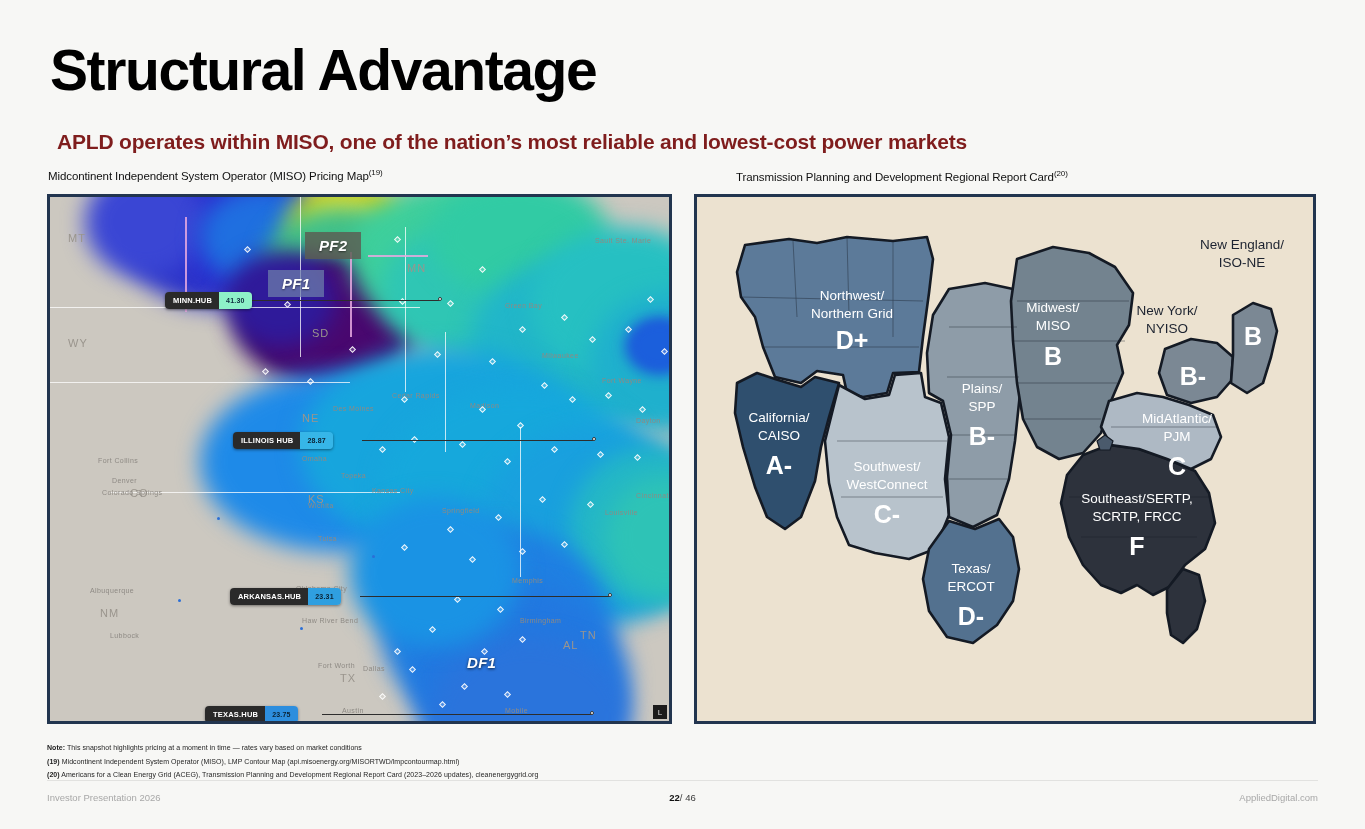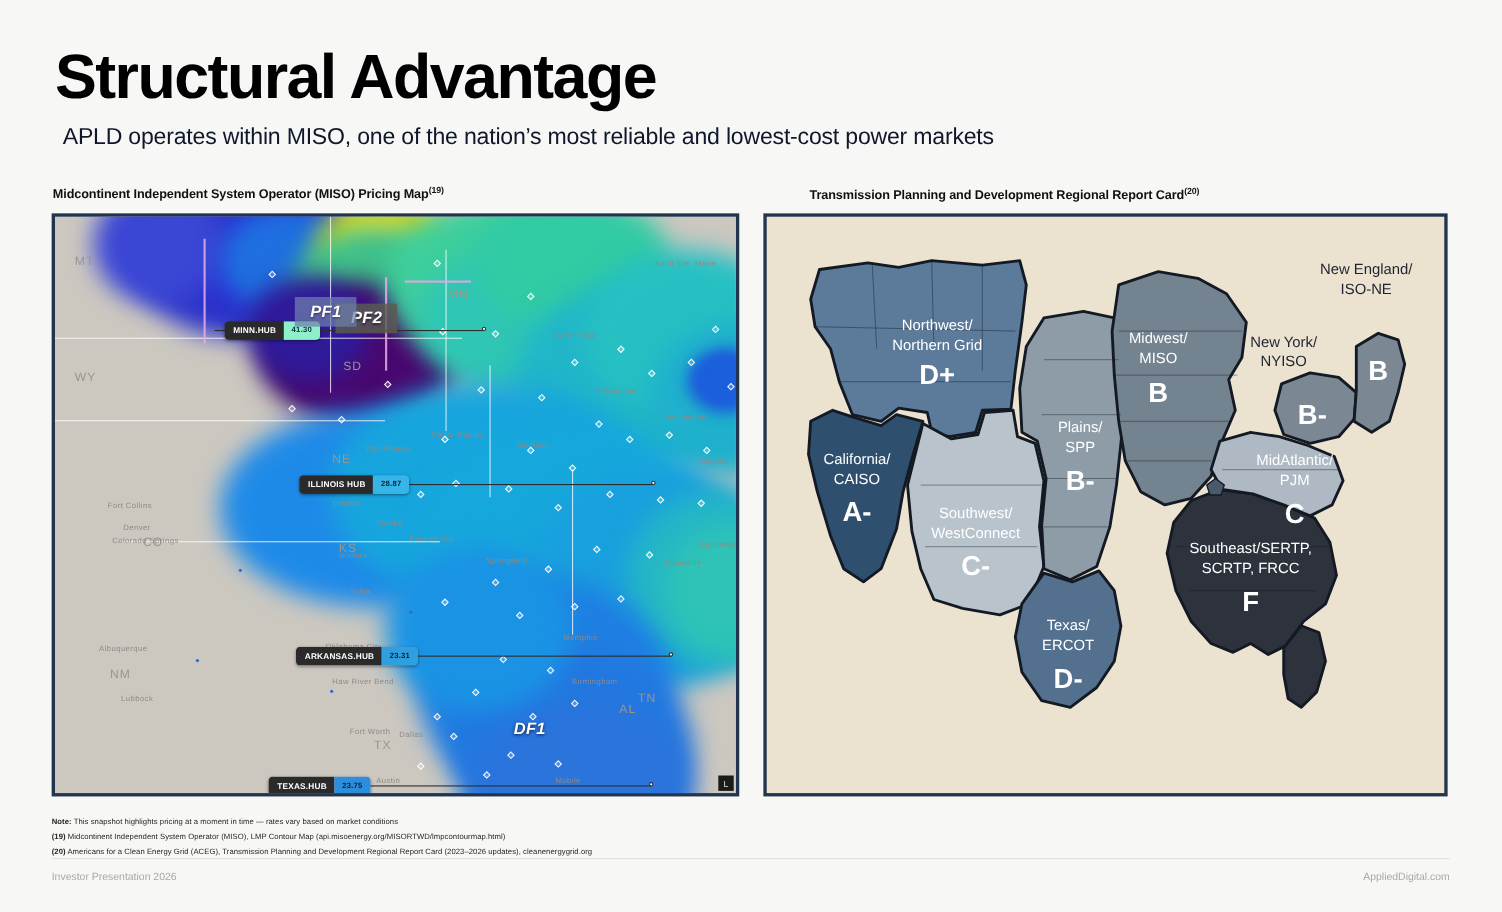--- a/index.html
+++ b/index.html
@@ -18,32 +18,32 @@
     left: 50px; top: 42px;
     font-size: 57px;
     font-weight: 700;
     letter-spacing: -1.4px;
     color: #000;
     line-height: 1;
     text-align: right;
   }
   #slide-subtitle {
     position: absolute;
-    left: 57px; top: 113px;
+    left: 57px; top: 130px;
     font-size: 21px;
-    font-weight: 400;
-    color: #0f172a;
+    font-weight: 700;
+    color: #7f1d1d;
     letter-spacing: -0.2px;
   }
 
   
   .panel-head {
     position: absolute;
     font-size: 11.5px;
-    font-weight: 700;
+    font-weight: 400;
     color: #111;
     letter-spacing: -0.1px;
     white-space: nowrap;
   }
   .panel-head sup { font-size: 8px; }
   #left-panel-head  { left: 48px;  top: 168px; }
   #right-panel-head { left: 709px; top: 169px; margin-left: 27px; }
 
   
   .panel {
@@ -78,42 +78,41 @@
   }
   .node.dot { border-radius:50%; transform:none; background:#2b6fd6; border:none; width:3px; height:3px; }
 
   
   .hub-flag {
     position:absolute; display:flex; align-items:stretch;
     border-radius:4px; overflow:hidden;
     box-shadow:0 1px 3px rgba(0,0,0,.45);
     font-size:7.5px; font-weight:700; letter-spacing:.2px;
     z-index: 12;
-    margin-left: 39px;
   }
   .hub-flag .hub-name {
     background:#2a2a2a; color:#fff;
     padding:4px 7px 4px 8px; white-space:nowrap;
     display:flex; align-items:center;
   }
   .hub-flag .hub-val {
     color:#0d2b3d; padding:4px 7px; display:flex; align-items:center;
     font-size:7px;
   }
   .leader { position:absolute; height:1px; background:#2d2d2d; z-index:11; }
   .leader-dot { position:absolute; width:4px; height:4px; border-radius:50%; background:#fff; border:1px solid #333; z-index:11;}
 
   .pf-label {
     position:absolute; z-index:13;
     font-style: italic; font-weight:700; color:#fff;
     font-size:15px; padding:5px 14px;
     letter-spacing:.3px;
     text-shadow:0 1px 2px rgba(0,0,0,.5);
   }
-  #pf2-label { background:rgba(92,92,82,.82);margin-top:44px; }
+  #pf2-label { background:rgba(92,92,82,.82); }
   #pf1-label { background:rgba(110,128,170,.72);text-align:center; }
   #df1-label { background:transparent; text-shadow:0 1px 3px rgba(0,0,0,.75); }
 
   .map-corner-badge{
     position:absolute; right:2px; bottom:2px;
     width:14px; height:14px; background:#1b1b1b; color:#ddd;
     font-size:8px; display:flex; align-items:center; justify-content:center;
   }
 
   
@@ -441,14 +440,17 @@
   </div>
   <div class="note-line">
     <b>(20)</b>
     <span>Americans for a Clean Energy Grid (ACEG), Transmission Planning and Development Regional Report Card (2023–2026 updates), cleanenergygrid.org</span>
   </div>
 </div>
 
 <div id="footer-rule"></div>
 <div id="footer">
   <span id="footer-left">Investor Presentation  2026</span>
+  <span id="footer-center">
+    <b>22</b><span>/ 46</span>
+  </span>
   <span id="footer-right">AppliedDigital.com</span>
 </div>
 
 </body></html>

